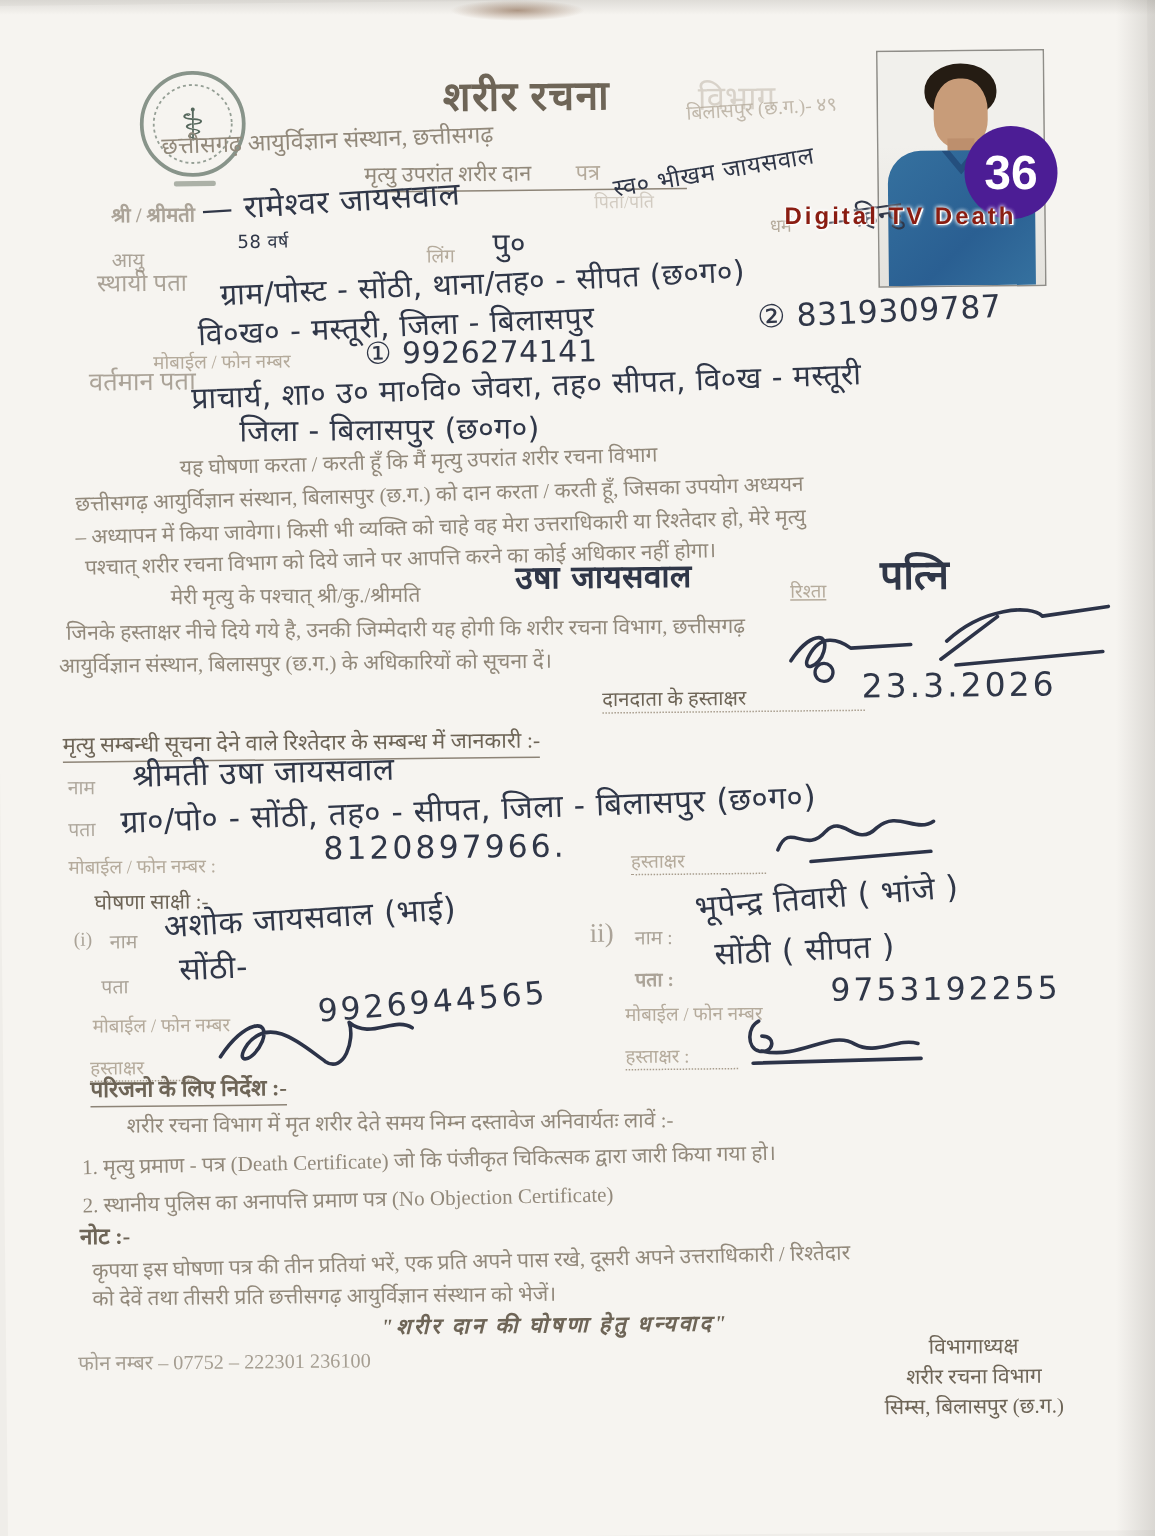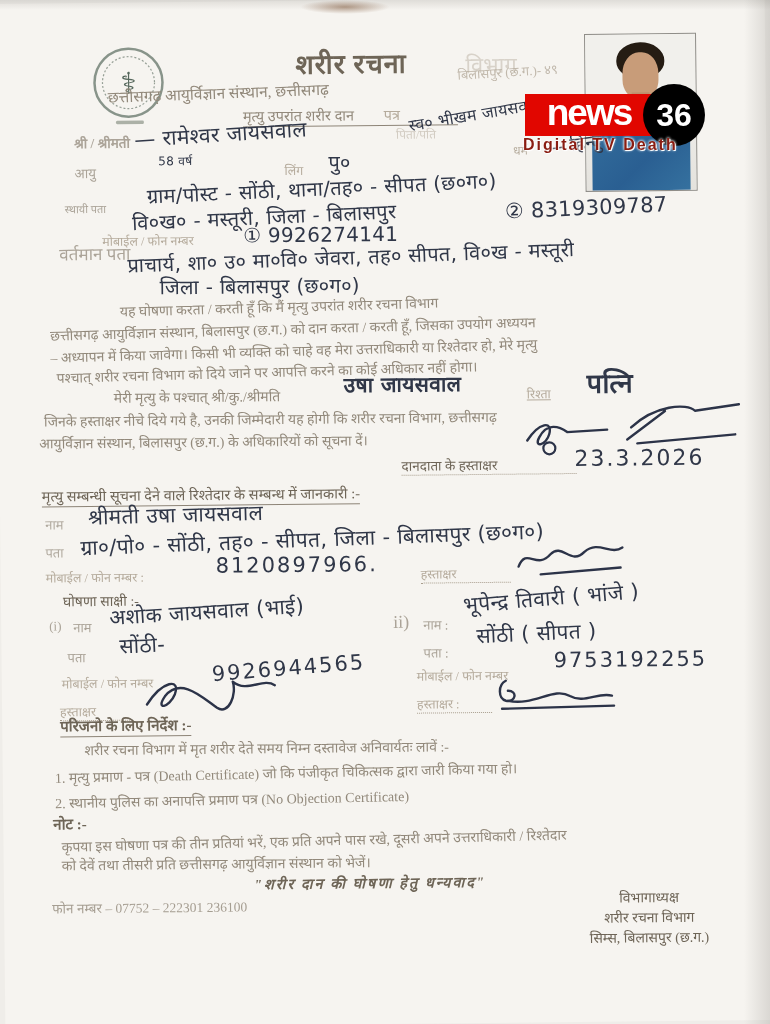--- a/index.html
+++ b/index.html
@@ -88,21 +88,21 @@
     <div class="abs pr faint" style="left:400px;top:126px;font-size:12px;opacity:.55;">पिता/पति</div>
     <div class="abs hw" style="left:412px;top:104px;font-size:16px;transform:rotate(-9deg);">स्व० भीखम जायसवाल</div>
     <div class="abs pr faint" style="left:517px;top:143px;font-size:12px;">धर्म</div>
     <div class="abs hw" style="left:548px;top:133px;font-size:19px;transform:rotate(-7deg);">— हिन्दु</div>
 
     <div class="abs pr" style="left:78px;top:161px;font-size:13.5px;opacity:.75;">आयु</div>
     <div class="abs hw" style="left:162px;top:150px;font-size:12px;">58 वर्ष</div>
     <div class="abs pr faint" style="left:288px;top:161px;font-size:12.5px;">लिंग</div>
     <div class="abs hw" style="left:332px;top:148px;font-size:20px;">पु०</div>
 
-    <div class="abs pr" style="left:68px;top:198px;font-size:11px;opacity:.75;">स्थायी पता</div>
+    <div class="abs pr" style="left:68px;top:174px;font-size:16px;opacity:.75;">स्थायी पता</div>
     <div class="abs hw" style="left:150px;top:174px;font-size:20px;transform:rotate(-2deg);">ग्राम/पोस्ट - सोंठी, थाना/तह० - सीपत (छ०ग०)</div>
     <div class="abs hw" style="left:135px;top:202px;font-size:20px;transform:rotate(-2deg);">वि०ख० - मस्तूरी, जिला - बिलासपुर</div>
     <div class="abs hw" style="left:508px;top:198px;font-size:21px;transform:rotate(-2deg);">② 8319309787</div>
     <div class="abs pr faint" style="left:105px;top:230px;font-size:12.5px;">मोबाईल / फोन नम्बर</div>
     <div class="abs hw" style="left:246px;top:222px;font-size:20px;">① 9926274141</div>
 
     <div class="abs pr" style="left:62px;top:239px;font-size:17px;opacity:.75;">वर्तमान पता</div>
     <div class="abs hw" style="left:130px;top:243px;font-size:20px;transform:rotate(-1.5deg);">प्राचार्य, शा० उ० मा०वि० जेवरा, तह० सीपत, वि०ख - मस्तूरी</div>
     <div class="abs hw" style="left:162px;top:271px;font-size:20px;">जिला - बिलासपुर (छ०ग०)</div>
 
@@ -151,21 +151,21 @@
     <div class="abs pr faint" style="left:60px;top:672px;font-size:12.5px;">मोबाईल / फोन नम्बर</div>
     <div class="abs hw" style="left:210px;top:655px;font-size:21px;letter-spacing:2px;transform:rotate(-4deg);">9926944565</div>
     <div class="abs pr faint dots" style="left:58px;top:700px;font-size:12.5px;width:70px;">हस्ताक्षर</div>
     <svg class="abs" style="left:135px;top:662px;" width="150" height="62" viewBox="0 0 150 62">
       <path class="sig" d="M10 40 C26 16 44 14 38 30 C32 44 18 46 28 32 C44 12 66 34 80 44 C92 52 100 30 96 18 C110 30 126 14 138 22"></path>
     </svg>
 
     <div class="abs pr" style="left:392px;top:612px;font-size:18px;opacity:.75;">ii)</div>
     <div class="abs pr" style="left:422px;top:616px;font-size:13px;opacity:.75;">नाम :</div>
     <div class="abs hw" style="left:462px;top:585px;font-size:21px;transform:rotate(-4deg);">भूपेन्द्र तिवारी ( भांजे )</div>
-    <div class="abs pr" style="left:422px;top:644px;font-size:13px;opacity:.75;">पता :</div>
+    <div class="abs pr" style="left:422px;top:644px;font-size:13px;opacity:.75;font-weight:bold;">पता :</div>
     <div class="abs hw" style="left:475px;top:620px;font-size:21px;transform:rotate(-2deg);">सोंठी ( सीपत )</div>
     <div class="abs pr faint" style="left:415px;top:668px;font-size:12.5px;">मोबाईल / फोन नम्बर</div>
     <div class="abs hw" style="left:552px;top:650px;font-size:21px;letter-spacing:2px;">9753192255</div>
     <div class="abs pr faint dots" style="left:415px;top:696px;font-size:12.5px;width:75px;">हस्ताक्षर :</div>
     <svg class="abs" style="left:492px;top:672px;" width="130" height="44" viewBox="0 0 130 44">
       <path class="sig" d="M12 10 C4 14 4 28 12 30 C22 32 24 20 14 20 M14 30 C40 36 60 16 76 26 C90 34 104 22 118 26 M8 38 L120 36"></path>
     </svg>
 
     <div class="abs pr dk u" style="left:58px;top:712px;font-size:15px;font-weight:bold;">परिजनो के लिए निर्देश :-</div>
     <div class="abs pr" style="left:82px;top:737px;font-size:14px;">शरीर रचना विभाग में मृत शरीर देते समय निम्न दस्तावेज अनिवार्यतः लावें :-</div>
@@ -177,21 +177,20 @@
     <div class="abs pr" style="left:58px;top:852px;font-size:14px;">को देवें तथा तीसरी प्रति छत्तीसगढ़ आयुर्विज्ञान संस्थान को भेजें।</div>
     <div class="abs pr dk" style="left:250px;top:872px;font-size:14.5px;font-weight:bold;font-style:italic;letter-spacing:2px;">"शरीर दान की घोषणा हेतु धन्यवाद"</div>
 
     <div class="abs pr" style="left:48px;top:896px;font-size:13.5px;opacity:.8;">फोन नम्बर – 07752 – 222301  236100</div>
     <div class="abs pr dk" style="left:560px;top:890px;font-size:14px;width:170px;text-align:center;white-space:nowrap;">विभागाध्यक्ष</div>
     <div class="abs pr dk" style="left:545px;top:910px;font-size:14px;width:200px;text-align:center;white-space:nowrap;">शरीर रचना विभाग</div>
     <div class="abs pr dk" style="left:540px;top:930px;font-size:14px;width:210px;text-align:center;white-space:nowrap;">सिम्स, बिलासपुर (छ.ग.)</div>
   </div>
 
   <div class="logo">
-    <div class="word" style="background: rgb(225, 6, 0);">news</div>
-    <div class="ball" style="background: #000000;">36</div>
+    <div class="ball" style="background: #4c1d95;">36</div>
     <div class="tag" style="color: rgb(138, 29, 18);">Digital TV Death</div>
   </div>
 
   <div class="smudge"></div>
   <div class="edge-t"></div>
   <div class="edge-r"></div>
 </div>
 
 </body></html>

